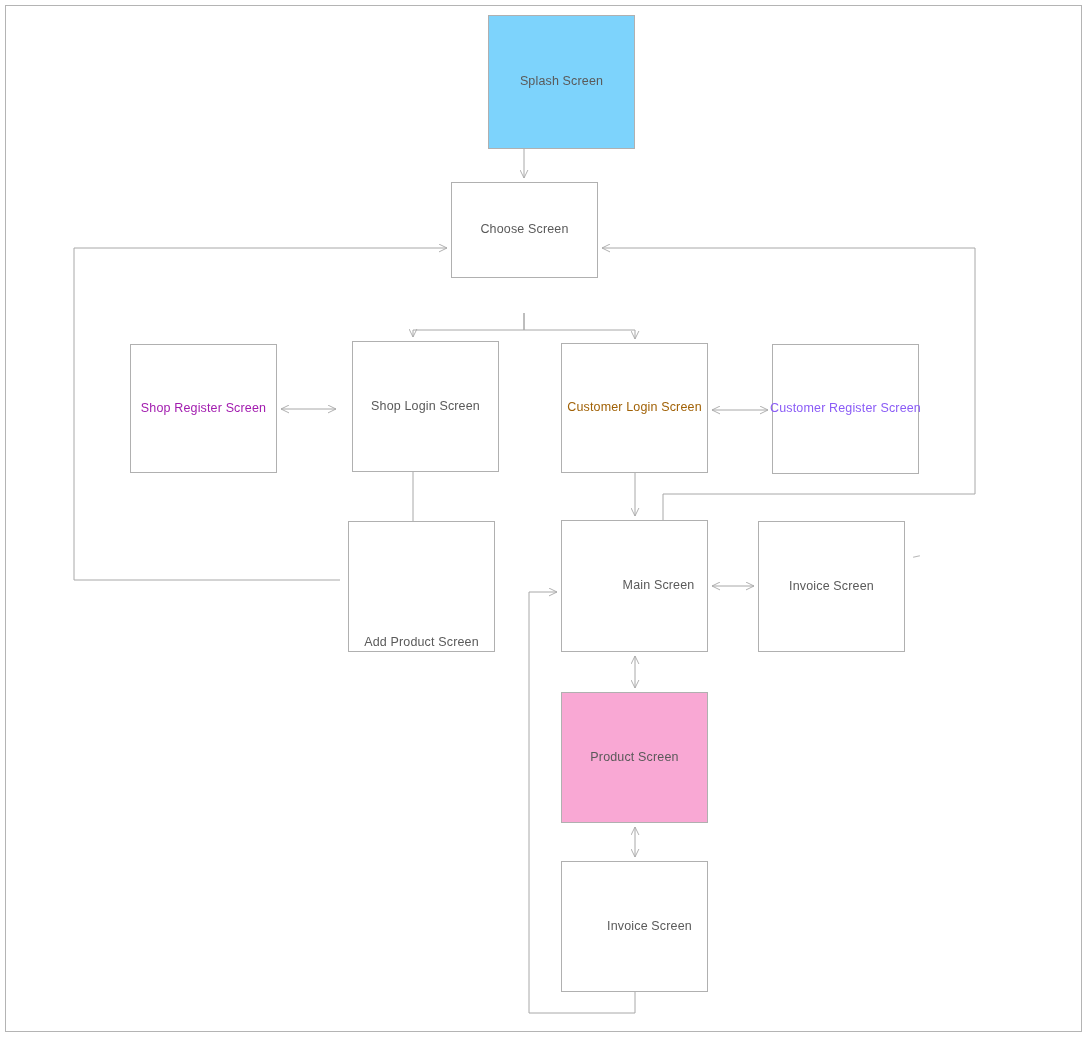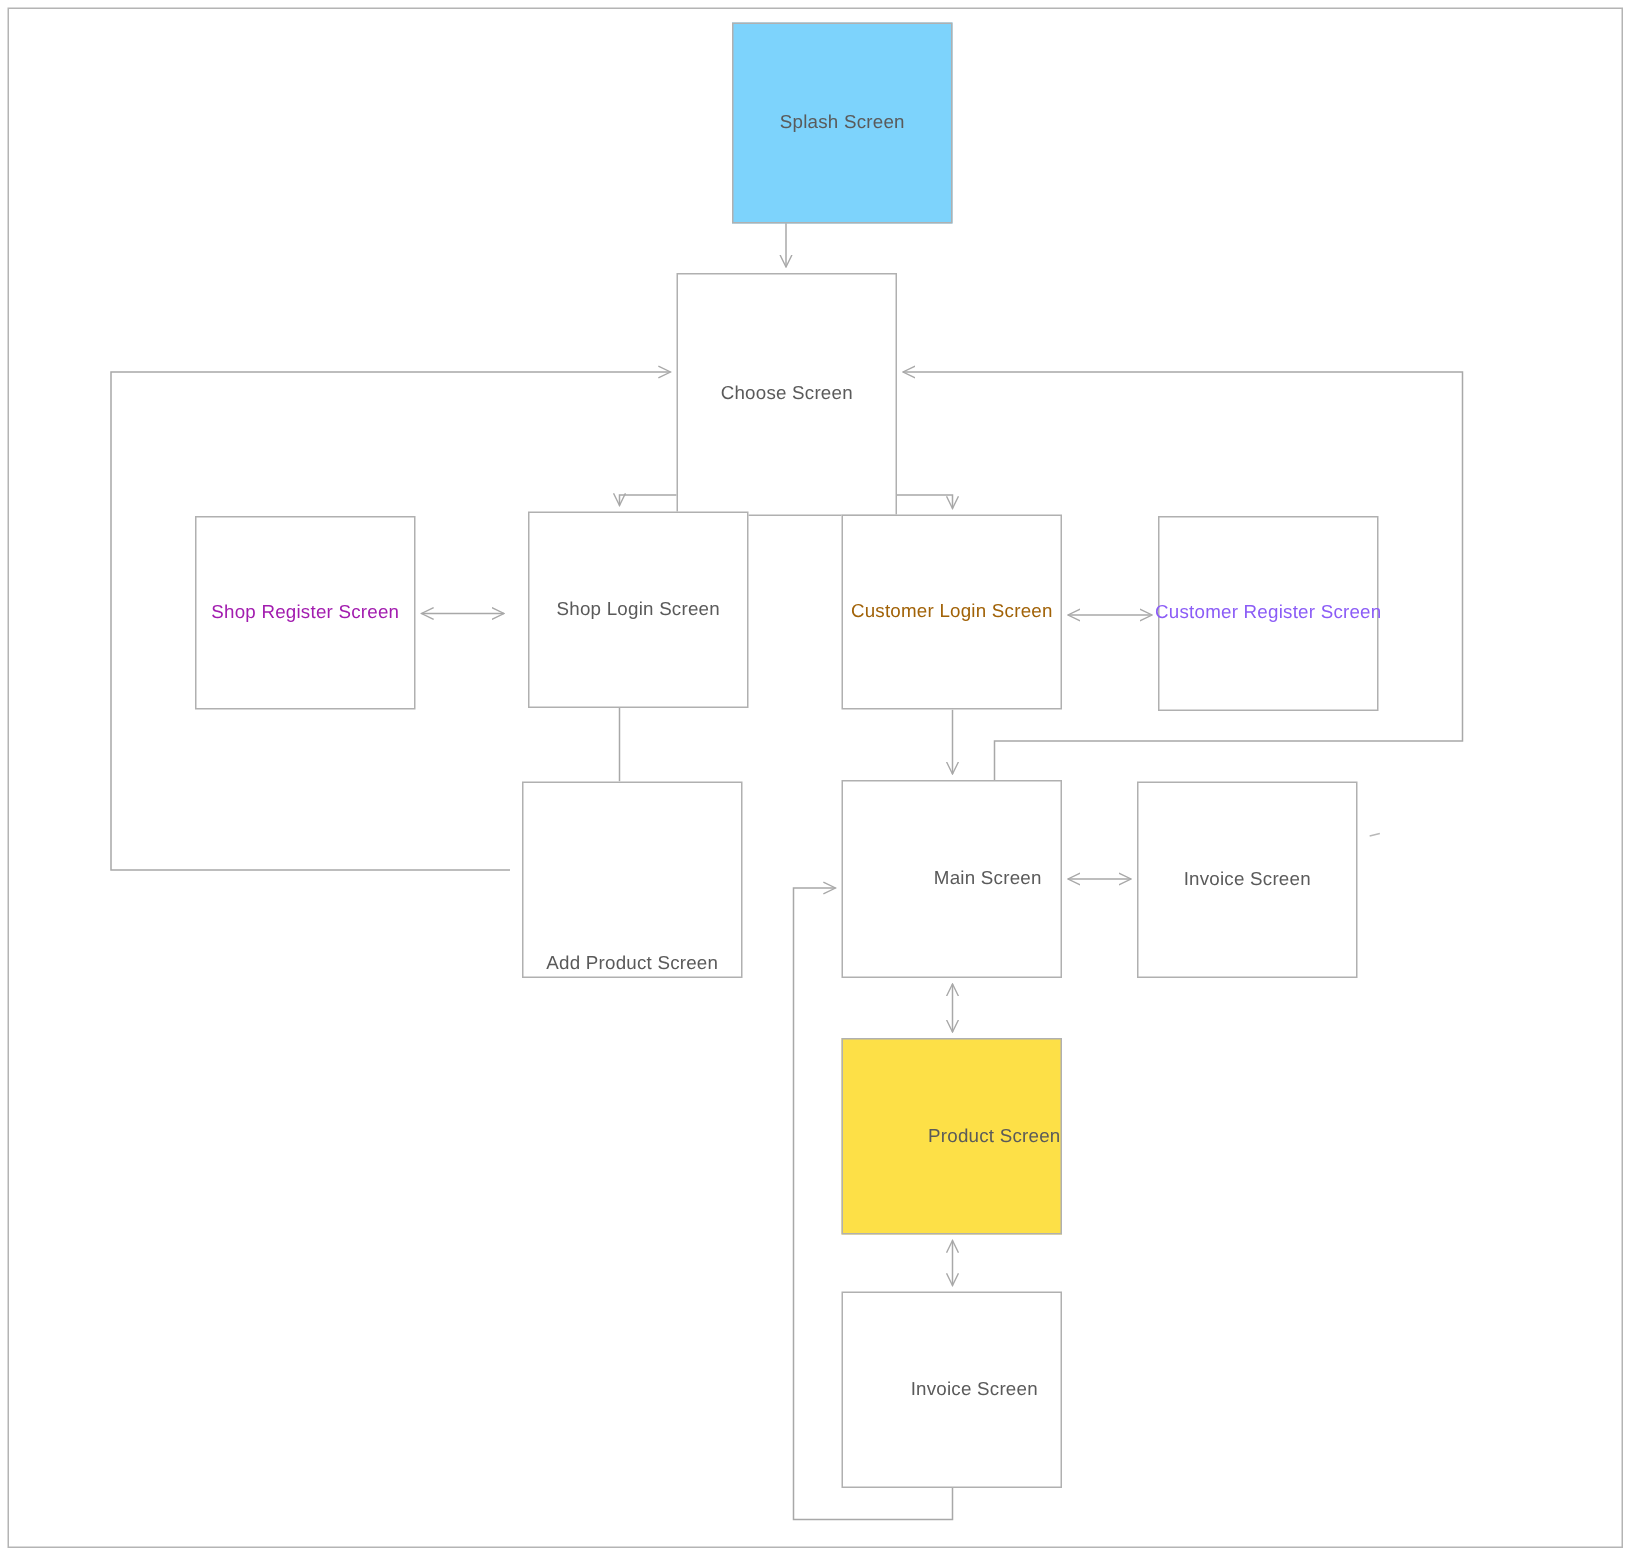--- a/index.html
+++ b/index.html
@@ -92,21 +92,21 @@
         <path d="M340,580 L74,580 L74,248 L447,248" stroke="#a8a8a8" stroke-width="1" fill="none" marker-end="url(#arrow-end)"></path>
         <path d="M663,520 L663,494 L975,494 L975,248 L602,248" stroke="#a8a8a8" stroke-width="1" fill="none" marker-end="url(#arrow-end)"></path>
         <path d="M635,992 L635,1013 L529,1013 L529,592 L557,592" stroke="#a8a8a8" stroke-width="1" fill="none" marker-end="url(#arrow-end)"></path>
       </g>
   </svg>
 
   <div id="node-layer">
       <div class="node" style="left: 451px; top: 15px; width: 147px; height: 134px; border-color: rgb(176, 176, 176); background: #7dd3fc; margin-left: 37px;">
         <span class="node-label" style="color: rgb(90, 90, 90);">Splash Screen</span>
       </div>
-      <div class="node" style="left: 451px; top: 182px; width: 147px; height: 162px; border-color: rgb(176, 176, 176); background: rgb(255, 255, 255);">
+      <div class="node" style="left: 451px; top: 182px; width: 147px; height: 96px; border-color: rgb(176, 176, 176); background: rgb(255, 255, 255);">
         <span class="node-label" style="color: rgb(90, 90, 90);">Choose Screen</span>
       </div>
       <div class="node" style="left: 130px; top: 344px; width: 147px; height: 129px; border-color: rgb(176, 176, 176); background: rgb(255, 255, 255);">
         <span class="node-label" style="color: #a21caf;">Shop Register Screen</span>
       </div>
       <div class="node" style="left: 340px; top: 341px; width: 147px; height: 131px; border-color: rgb(176, 176, 176); background: rgb(255, 255, 255); margin-left: 12px;">
         <span class="node-label" style="color: rgb(90, 90, 90);">Shop Login Screen</span>
       </div>
       <div class="node" style="left: 561px; top: 343px; width: 147px; height: 130px; border-color: rgb(176, 176, 176); background: rgb(255, 255, 255);">
         <span class="node-label" style="color: #a16207;">Customer Login Screen</span>
@@ -116,21 +116,21 @@
       </div>
       <div class="node" style="left: 348px; top: 521px; width: 147px; height: 131px; border-color: rgb(176, 176, 176); background: rgb(255, 255, 255); align-items: flex-end;">
         <span class="node-label" style="color: rgb(90, 90, 90);">Add Product Screen</span>
       </div>
       <div class="node" style="left: 561px; top: 520px; width: 147px; height: 132px; border-color: rgb(176, 176, 176); background: rgb(255, 255, 255); padding-left: 48px;">
         <span class="node-label" style="color: rgb(90, 90, 90);">Main Screen</span>
       </div>
       <div class="node" style="left: 758px; top: 521px; width: 147px; height: 131px; border-color: rgb(176, 176, 176); background: rgb(255, 255, 255);">
         <span class="node-label" style="color: rgb(90, 90, 90);">Invoice Screen</span>
       </div>
-      <div class="node" style="left: 561px; top: 692px; width: 147px; height: 131px; border-color: rgb(176, 176, 176); background: #fde047; justify-content: flex-end;">
+      <div class="node" style="left: 561px; top: 692px; width: 147px; height: 131px; border-color: rgb(176, 176, 176); background: #f9a8d4;">
         <span class="node-label" style="color: rgb(90, 90, 90);">Product Screen</span>
       </div>
       <div class="node" style="left: 561px; top: 861px; width: 147px; height: 131px; border-color: rgb(176, 176, 176); background: rgb(255, 255, 255);">
         <span class="node-label" style="color: rgb(90, 90, 90); margin-left: 30px;">Invoice Screen</span>
       </div>
     </div>
 
   <div id="stray-layer">
       <div class="stray-mark" style="left: 913px; top: 556px;"></div>
     </div>

